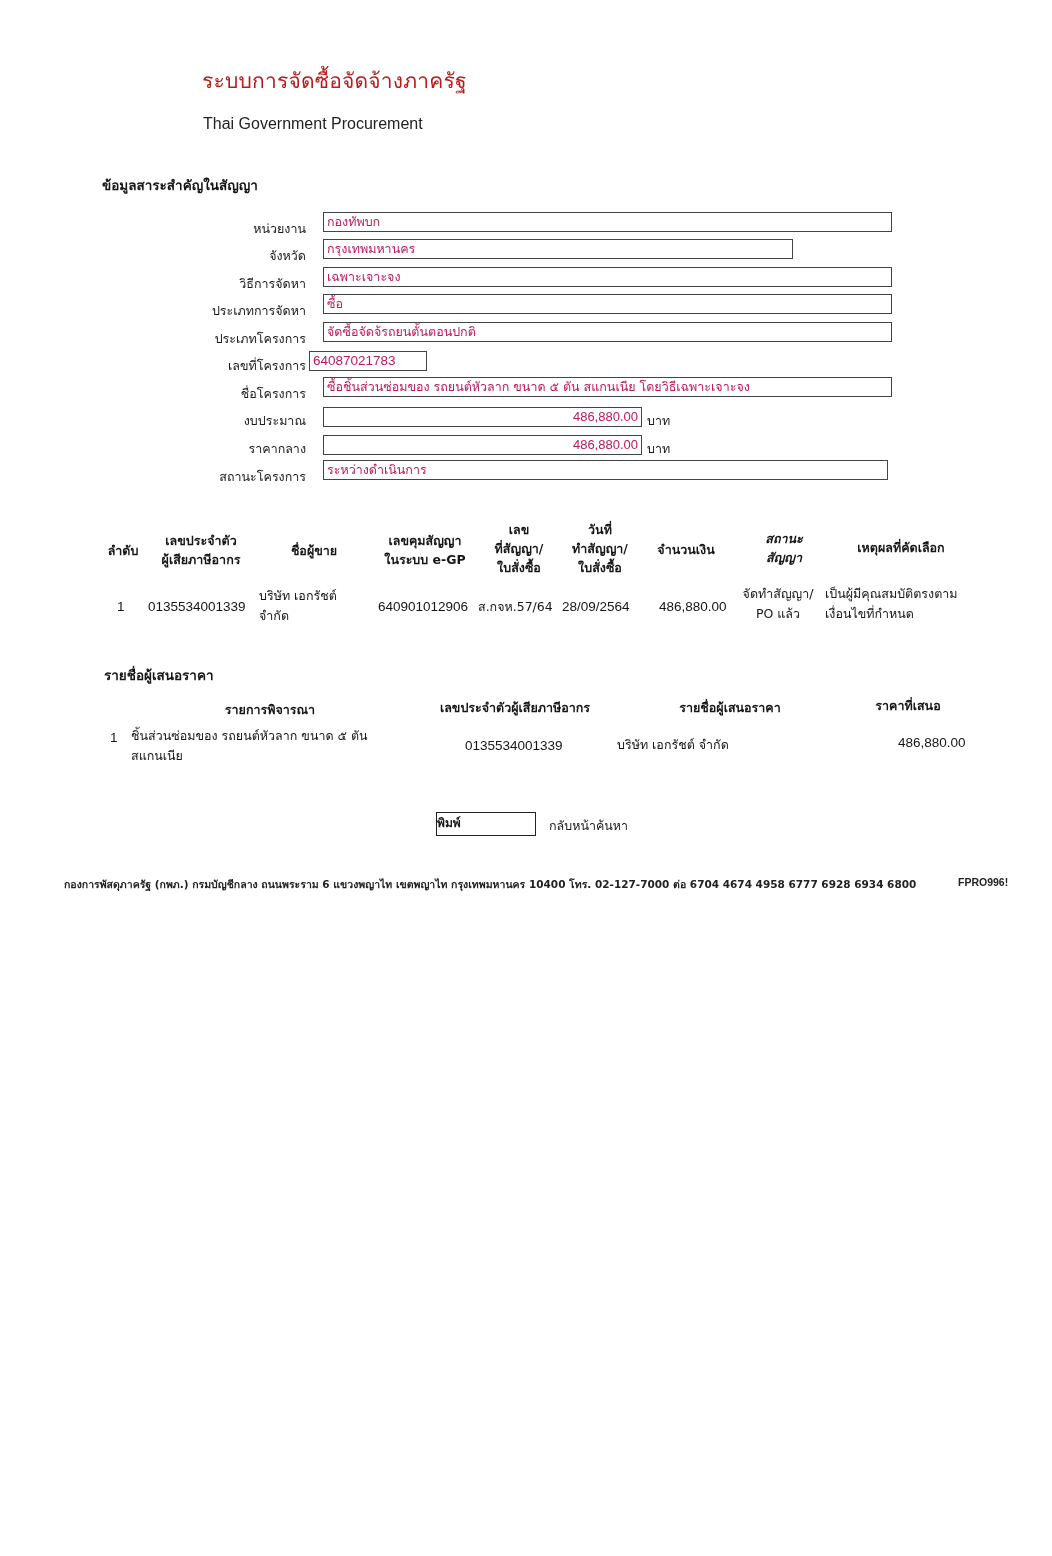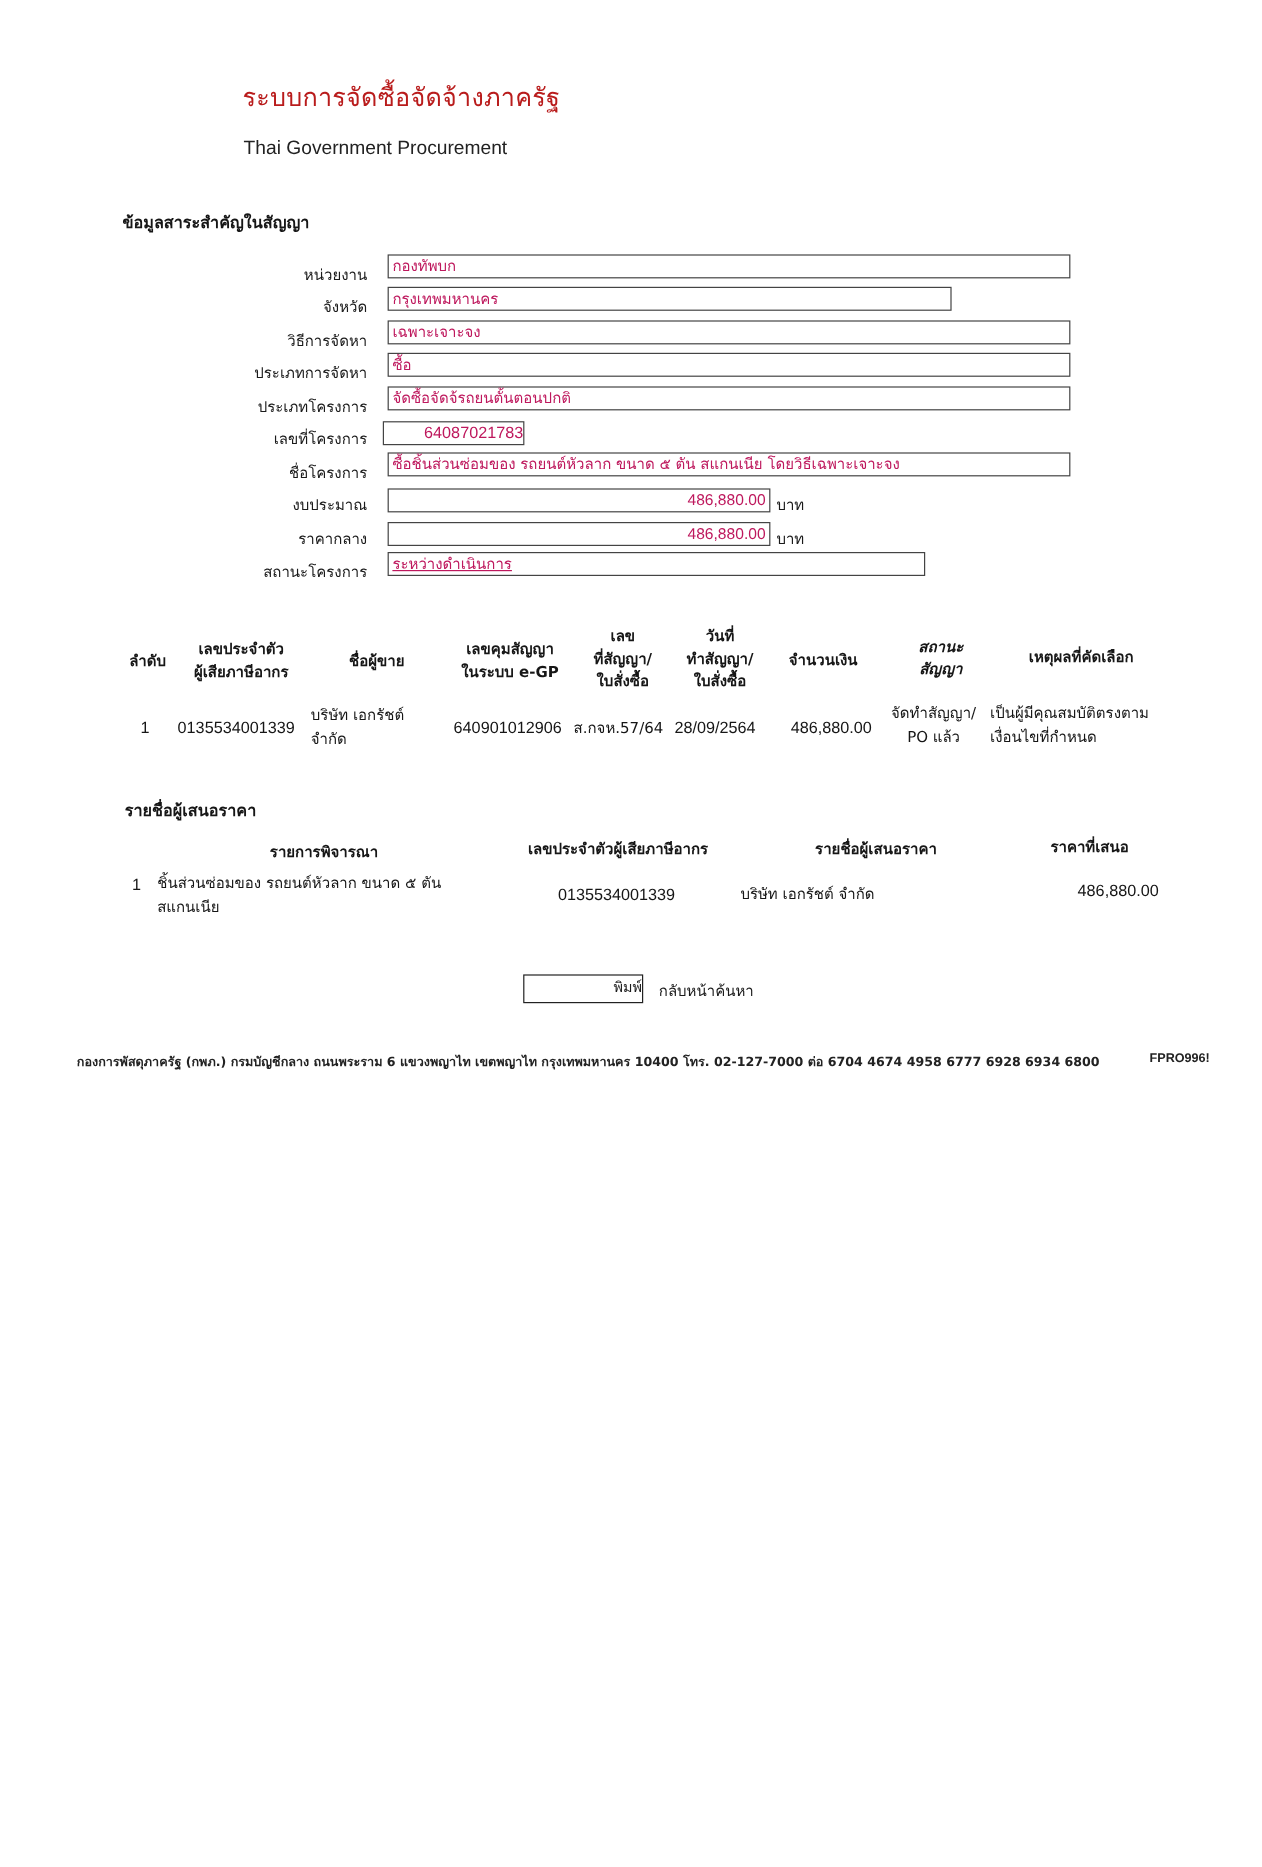--- a/index.html
+++ b/index.html
@@ -21,21 +21,21 @@
       background: #fff; color: #be185d;
     }
     .field-box.num { text-align: right; padding-right: 3px; font-family: "Liberation Sans", sans-serif; font-size: 13px; }
     .unit { position: absolute; font-size: 12.5px; color: #1a1a1a; }
     .th { position: absolute; font-size: 12.5px; font-weight: bold; text-align: center; line-height: 19px; color: #161616; }
     .td { position: absolute; font-size: 12.5px; line-height: 20px; color: #161616; }
     .td.en { font-family: "Liberation Sans", sans-serif; font-size: 13.5px; }
     .print-btn {
       position: absolute; left: 436px; top: 812px; width: 100px; height: 24px;
       border: 1.5px solid #222; box-sizing: border-box; background: #fff;
-      font-size: 12px; font-weight: normal; text-align: right; line-height: 21px; cursor: pointer;
+      font-size: 12px; font-weight: bold; text-align: left; line-height: 21px; cursor: pointer;
     }
     .back-link { position: absolute; left: 549px; top: 816px; font-size: 12.5px; cursor: pointer; color: #1a1a1a; }
     .footer { position: absolute; top: 876px; font-size: 10.5px; font-weight: bold; color: #222; white-space: nowrap; }
   </style>
 </head>
 <body>
 
 <div class="abs title-th">ระบบการจัดซื้อจัดจ้างภาครัฐ</div>
 <div class="abs title-en">Thai Government Procurement</div>
 
@@ -51,35 +51,35 @@
   <div class="field-label" style="left:106px; top:274px;">วิธีการจัดหา</div>
   <div class="field-box" style="left:323px; top:267px; width:569px;">เฉพาะเจาะจง</div>
 
   <div class="field-label" style="left:106px; top:301px;">ประเภทการจัดหา</div>
   <div class="field-box" style="left:323px; top:294px; width:569px;">ซื้อ</div>
 
   <div class="field-label" style="left:106px; top:329px;">ประเภทโครงการ</div>
   <div class="field-box" style="left:323px; top:322px; width:569px;">จัดซื้อจัดจ้รถยนตั้นตอนปกติ</div>
 
   <div class="field-label" style="left:106px; top:356px;">เลขที่โครงการ</div>
-  <div class="field-box" style="left:319px; top:351px; width:118px; font-family:'Liberation Sans',sans-serif; font-size:13.5px;text-align:right;">64087021783</div>
+  <div class="field-box" style="left:309px; top:351px; width:118px; font-family:'Liberation Sans',sans-serif; font-size:13.5px;">64087021783</div>
 
   <div class="field-label" style="left:106px; top:384px;">ชื่อโครงการ</div>
   <div class="field-box" style="left:323px; top:377px; width:569px;">ซื้อชิ้นส่วนซ่อมของ รถยนต์หัวลาก ขนาด ๕ ตัน สแกนเนีย โดยวิธีเฉพาะเจาะจง</div>
 
   <div class="field-label" style="left:106px; top:411px;">งบประมาณ</div>
   <div class="field-box num" style="left:323px; top:407px; width:319px;">486,880.00</div>
   <div class="unit" style="left:647px; top:411px;">บาท</div>
 
   <div class="field-label" style="left:106px; top:439px;">ราคากลาง</div>
   <div class="field-box num" style="left:323px; top:435px; width:319px;">486,880.00</div>
   <div class="unit" style="left:647px; top:439px;">บาท</div>
 
   <div class="field-label" style="left:106px; top:467px;">สถานะโครงการ</div>
-  <div class="field-box" style="left:323px; top:460px; width:448px;text-decoration:underline;">ระหว่างดำเนินการ</div>
+  <div class="field-box" style="left:323px; top:460px; width:565px;">ระหว่างดำเนินการ</div>
 </div>
 
 <div>
   <div>
     <div class="th" style="left:100px; top:541px; width:46px;">ลำดับ</div>
     <div class="th" style="left:146px; top:531px; width:110px;">
       <div>เลขประจำตัว</div>
       <div>ผู้เสียภาษีอากร</div>
     </div>
     <div class="th" style="left:262px; top:541px; width:104px;">ชื่อผู้ขาย</div>

